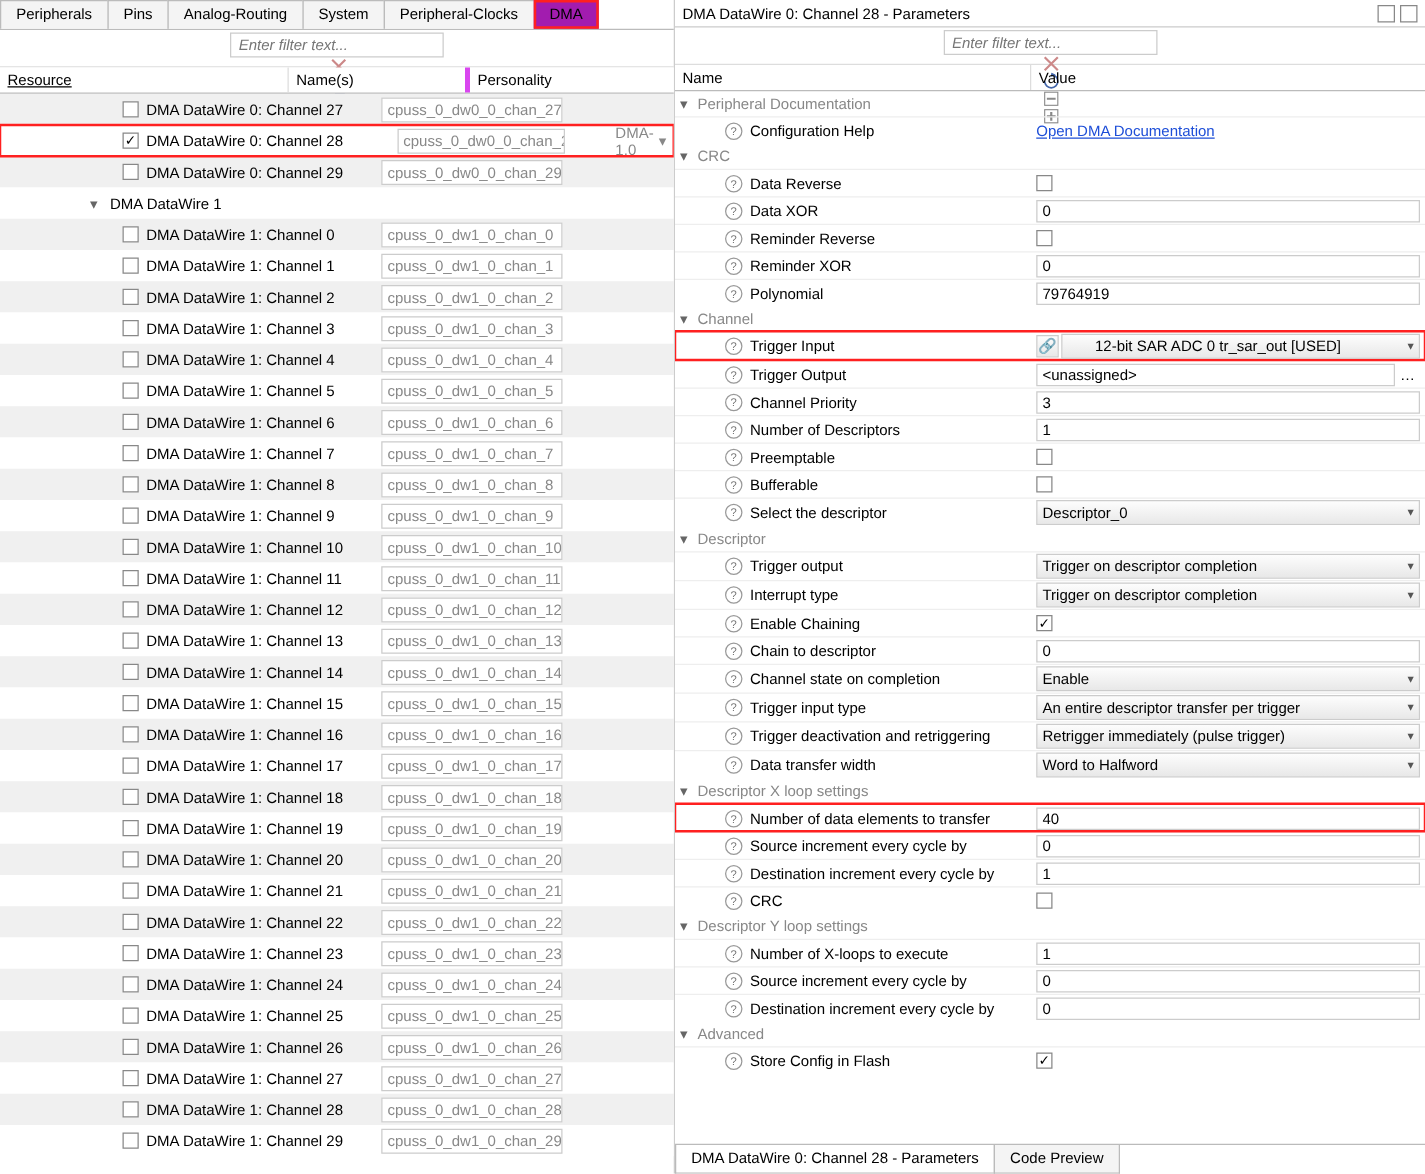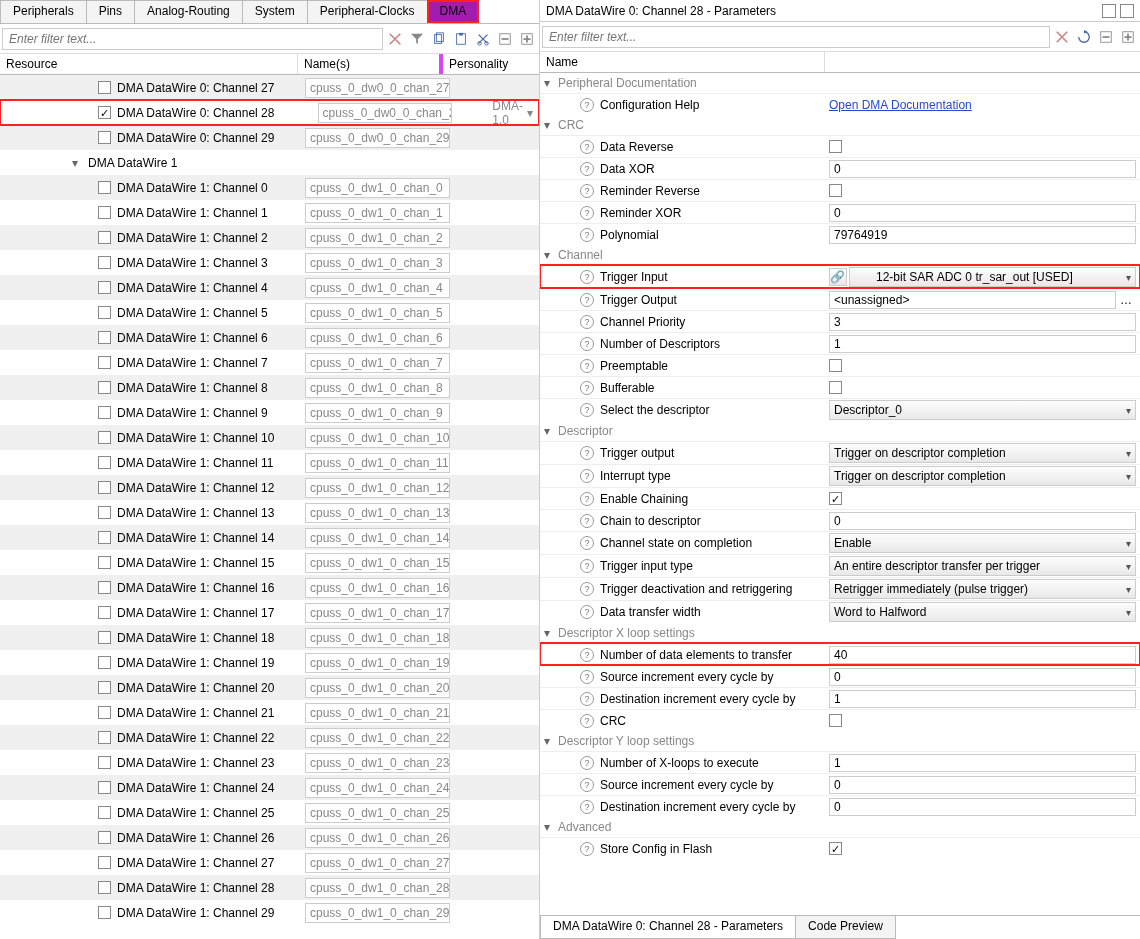--- a/index.html
+++ b/index.html
@@ -7,28 +7,28 @@
   .left-pane { width: 540px; height: 100%; display: flex; flex-direction: column; border-right: 1px solid #ccc; }
   .right-pane { flex: 1; height: 100%; display: flex; flex-direction: column; }
 
   
   .tab-bar { display: flex; border-bottom: 1px solid #bbb; height: 24px; }
   .tab { padding: 3px 12px; border: 1px solid #bbb; border-bottom: none; background: #f4f4f4; margin-right: -1px; cursor: pointer; }
   .tab.active { background: #a21caf; position: relative; z-index: 2; }
   .tab.highlight-red { border: 2px solid #ff2020; padding: 2px 11px; }
 
   
-  .toolbar-row { display: flex; align-items: center; height: 30px; padding: 2px; border-bottom: 1px solid #ddd; }
+  .toolbar-row { display: flex; align-items: center; height: 30px; padding: 2px; border-bottom: 1px solid #ddd; flex-direction: column; }
   .filter-input { flex: 1; height: 22px; border: 1px solid #ccc; padding: 2px 6px; color: #888; font-style: italic; }
   .tool-icon { width: 20px; height: 20px; display: inline-flex; align-items: center; justify-content: center; margin-left: 2px; color: #4a6; cursor: pointer; }
   .tool-icon svg { width: 14px; height: 14px; }
 
   
   .lh-row { display: flex; border-bottom: 1px solid #bbb; background: #fff; font-weight: 400; }
-  .lh-row .col-res { width: 298px; padding: 3px 6px; border-right: 1px solid #ddd; }
+  .lh-row .col-res { width: 231px; padding: 3px 6px; border-right: 1px solid #ddd; text-decoration: underline; }
   .lh-row .col-name { width: 145px; padding: 3px 6px; border-right: 4px solid #d946ef; }
   .lh-row .col-pers { flex: 1; padding: 3px 6px; }
 
   .res-scroll { flex: 1; overflow-y: scroll; }
   .res-row { display: flex; align-items: center; height: 25px; }
   .res-row.even { background: #f0f0f0; }
   .res-row.odd { background: #fff; }
   .res-row .indent1 { padding-left: 24px; }
   .res-row .indent2 { padding-left: 50px; }
   .res-cell-res { width: 255px; display: flex; align-items: center; border-right: 1px solid transparent; margin-left: 48px; }
@@ -475,20 +475,21 @@
     <span class="tool-icon">
         <svg viewBox="0 0 16 16">
           <rect x="2" y="2" width="12" height="12" fill="none" stroke="#888"></rect>
           <path d="M4 8 H12 M8 4 V12" stroke="#888" stroke-width="2"></path>
         </svg>
       </span>
   </div>
 
   <div class="param-header">
     <div class="pcol-name">Name</div>
+    <div class="pcol-val">Value</div>
   </div>
 
   <div class="param-scroll" id="param-list">
       <div class="param-group">
         <span class="exp">▾</span>
         <span>Peripheral Documentation</span>
       </div>
       <div class="param-row">
         <div class="param-name">
           <span class="help-icon">?</span>

